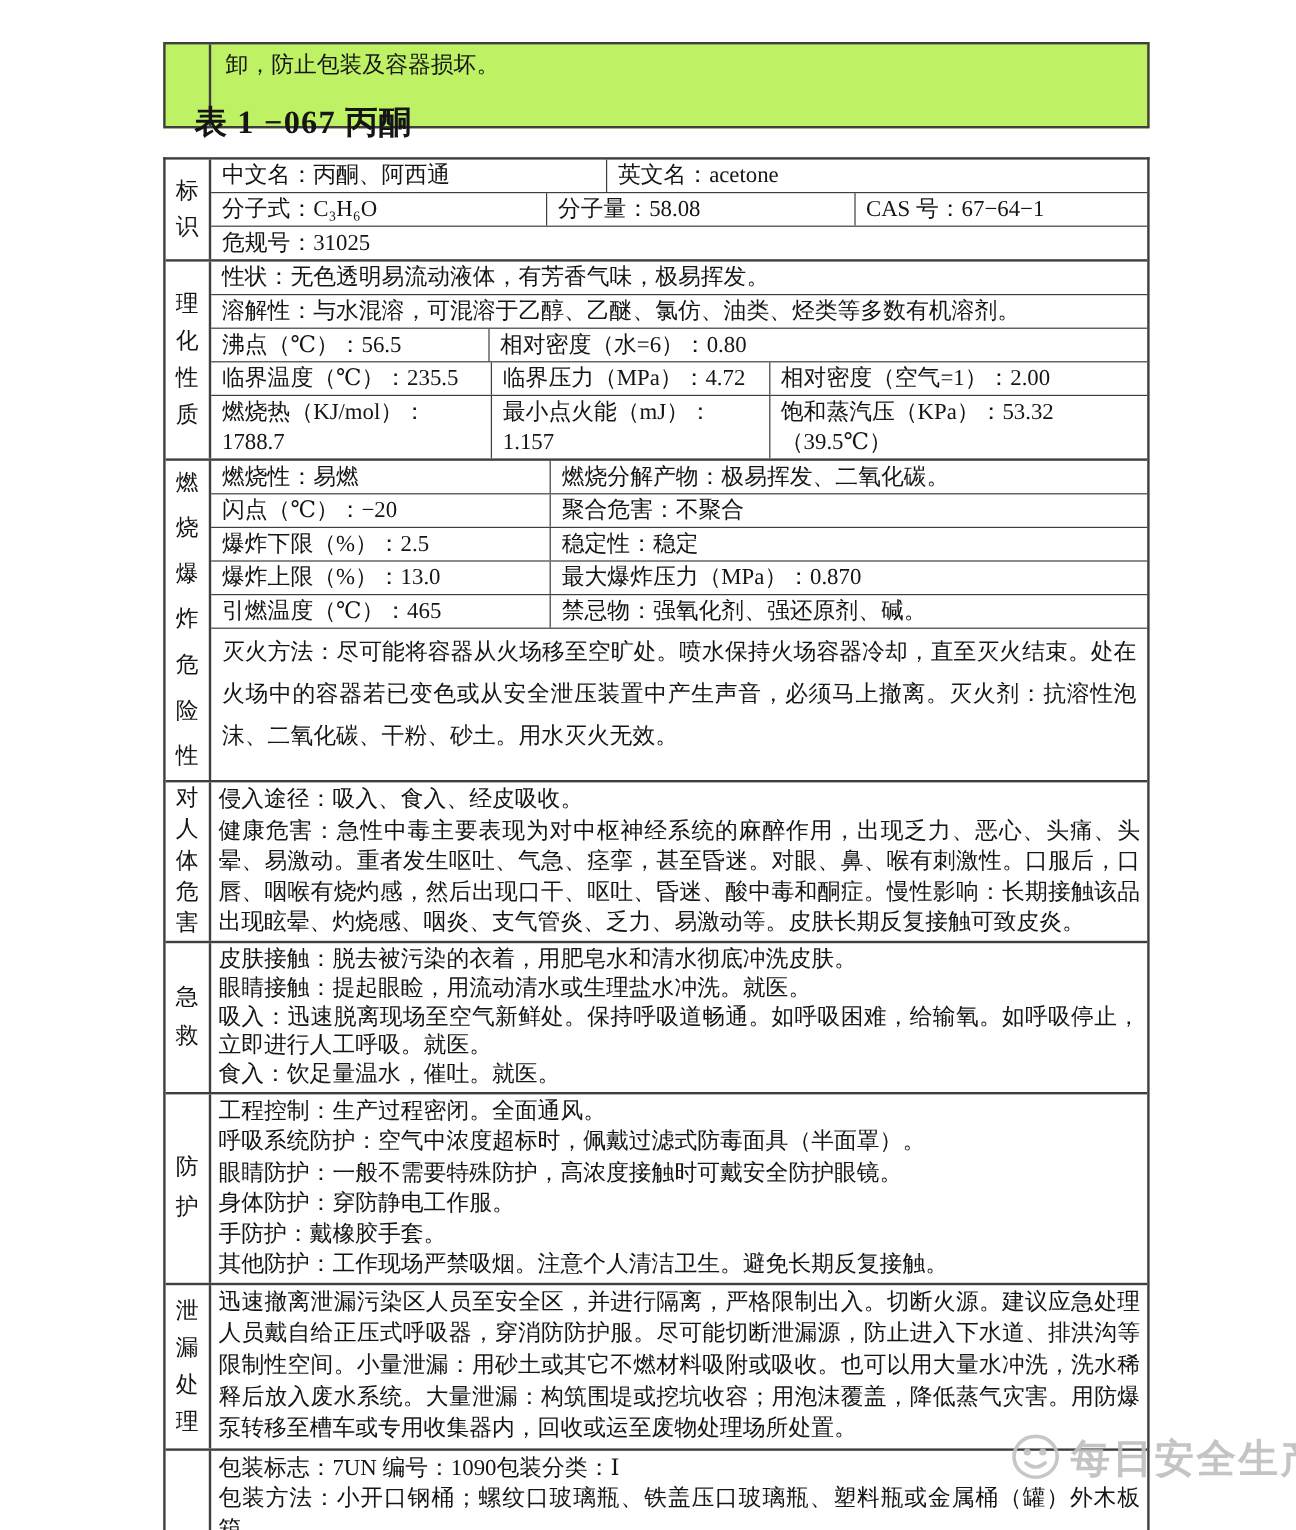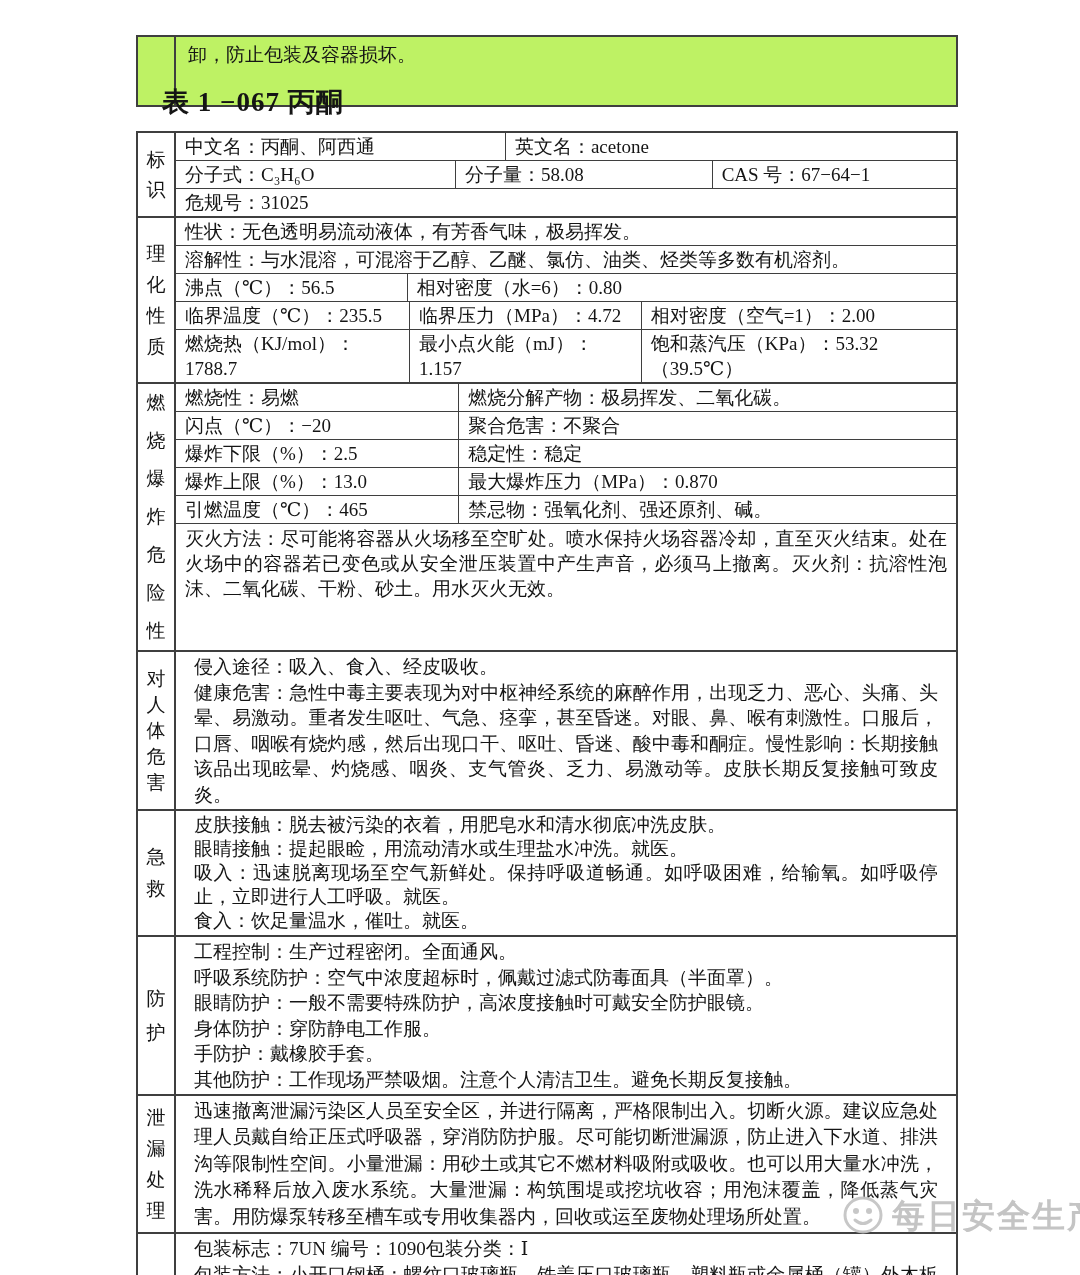--- a/index.html
+++ b/index.html
@@ -34,21 +34,21 @@
   .row:last-child{border-bottom:none;}
   .cell{
     box-sizing:border-box;padding:1px 9px;font-size:19px;line-height:25px;
     min-height:27px;display:flex;align-items:center;
     border-right:1.6px solid #3f3f3f;flex-shrink:0;
   }
   .cell:last-child{border-right:none;flex:1;}
   .cell.para{
     display:block;text-align:justify;align-items:flex-start;padding:2px 9px;
   }
-  .lines{padding:2px 18px;font-size:19px;}
+  .lines{padding:2px 6px;font-size:19px;}
   .lines .ln{text-align:justify;}
   .storage-row{display:flex;}
   .watermark{
     position:absolute;left:842px;top:1194px;display:flex;align-items:center;
     gap:8px;color:#bfbfbf;opacity:.92;z-index:6;pointer-events:none;
   }
   .watermark .wm-text{
     font-size:33px;font-weight:bold;letter-spacing:2px;white-space:nowrap;
     font-family:"Liberation Sans","DejaVu Sans",sans-serif;
   }
@@ -142,21 +142,21 @@
       </div>
       <div class="row">
         <div class="cell" style="width:36.3%">爆炸上限（%）：13.0</div>
         <div class="cell">最大爆炸压力（MPa）：0.870</div>
       </div>
       <div class="row">
         <div class="cell" style="width:36.3%">引燃温度（℃）：465</div>
         <div class="cell">禁忌物：强氧化剂、强还原剂、碱。</div>
       </div>
       <div class="row">
-        <div class="cell para" style="min-height:74px;line-height:25px">灭火方法：尽可能将容器从火场移至空旷处。喷水保持火场容器冷却，直至灭火结束。处在火场中的容器若已变色或从安全泄压装置中产生声音，必须马上撤离。灭火剂：抗溶性泡沫、二氧化碳、干粉、砂土。用水灭火无效。</div>
+        <div class="cell para" style="min-height:74px;line-height:35px">灭火方法：尽可能将容器从火场移至空旷处。喷水保持火场容器冷却，直至灭火结束。处在火场中的容器若已变色或从安全泄压装置中产生声音，必须马上撤离。灭火剂：抗溶性泡沫、二氧化碳、干粉、砂土。用水灭火无效。</div>
       </div>
     </div>
   </div>
 
   <div class="section">
     <div class="sec-label">
         <span style="line-height:26px">对
 人
 体
 危

